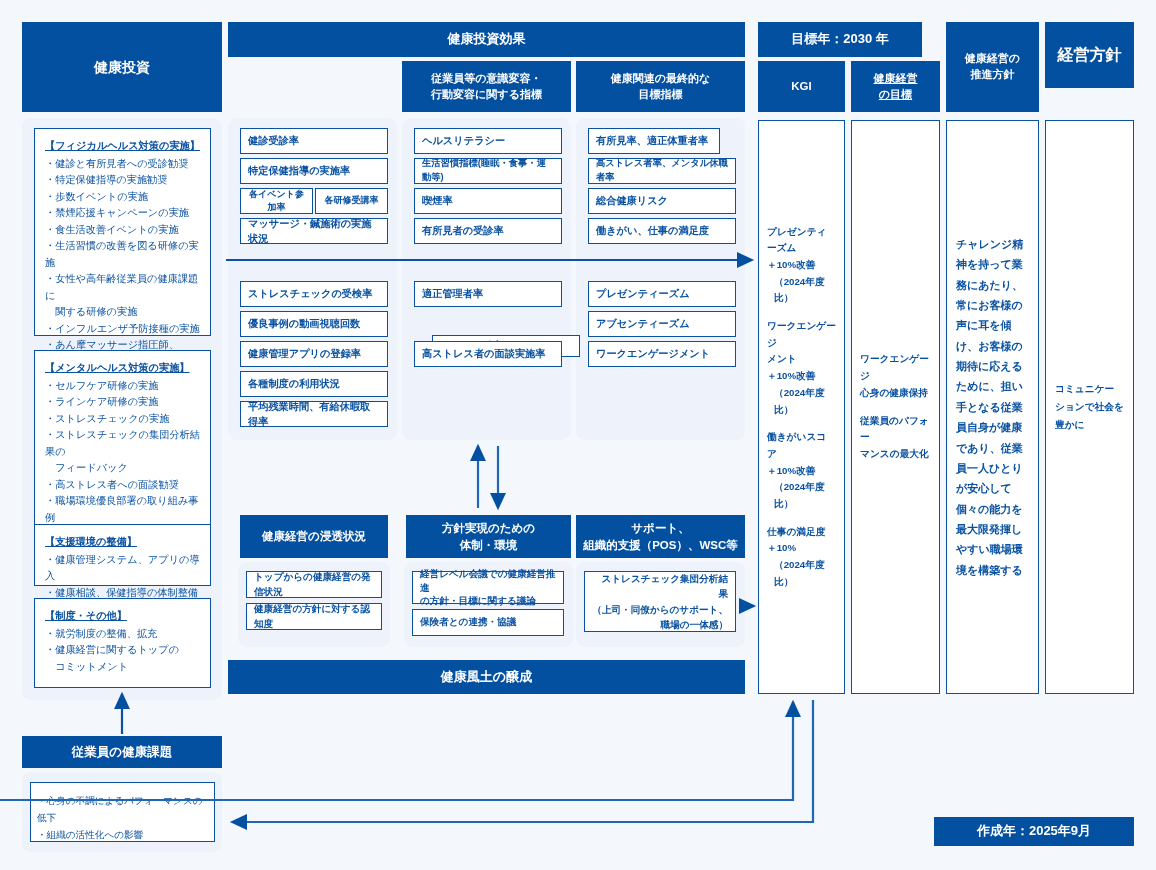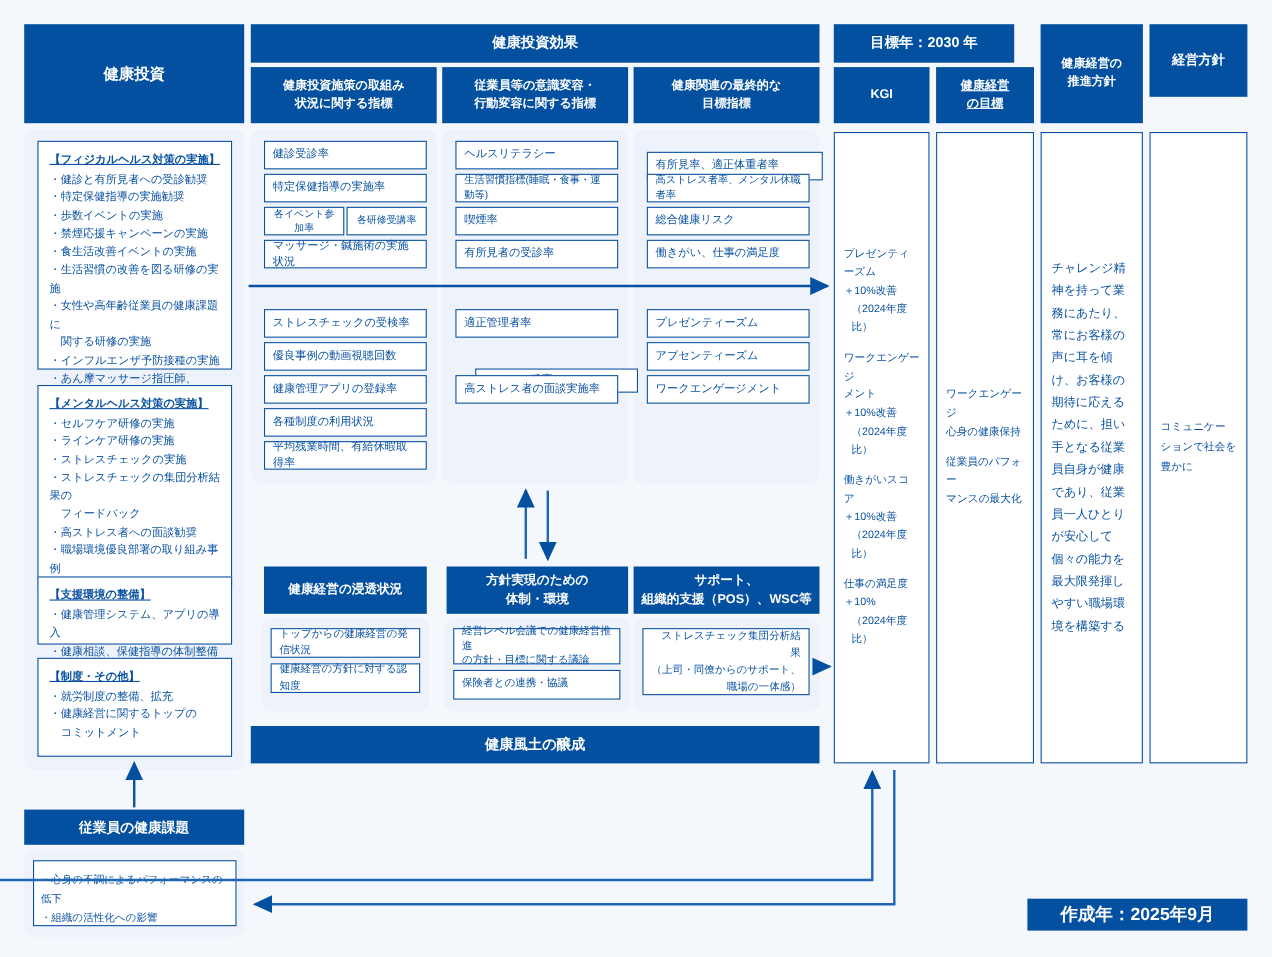--- a/index.html
+++ b/index.html
@@ -31,20 +31,21 @@
   }
   .wbox{
     position:absolute;
     background:#ffffff;
     border:1.3px solid #0a52a1;
     box-sizing:border-box;
     color:#0a52a1;
     display:flex;align-items:center;
     padding:3px 7px;
     line-height:1.5;
+    font-weight:bold;
   }
   .wbox.center{justify-content:center;text-align:center;}
   .wbox.col{flex-direction:column;align-items:flex-start;justify-content:center;}
   .wbox.colc{flex-direction:column;align-items:center;justify-content:center;text-align:right;}
   .listbox{
     position:absolute;
     background:#ffffff;
     border:1.3px solid #0a52a1;
     box-sizing:border-box;
     padding:9px 9px 9px 10px;
@@ -60,34 +61,32 @@
 </style>
 </head>
 <body>
 
 <div id="root">
 
   <div class="hdr" style="left:22px;top:22px;width:200px;height:90px;font-size:14px;">健康投資</div>
 
   <div class="hdr" style="left:228px;top:22px;width:517px;height:35px;font-size:13px;">健康投資効果</div>
 
-  <div class="hdr ml" style="left:228px;top:61px;width:169px;height:51px;font-size:11px;white-space:pre-line;">健康投資施策の取組み
-状況に関する指標</div>
   <div class="hdr" style="left:402px;top:61px;width:169px;height:51px;font-size:11px;white-space:pre-line;">従業員等の意識変容・
 行動変容に関する指標</div>
   <div class="hdr" style="left:576px;top:61px;width:169px;height:51px;font-size:11px;white-space:pre-line;">健康関連の最終的な
 目標指標</div>
 
   <div class="hdr" style="left:758px;top:22px;width:164px;height:35px;font-size:13px;">目標年：2030 年</div>
   <div class="hdr" style="left:758px;top:61px;width:87px;height:51px;font-size:11.5px;">KGI</div>
   <div class="hdr" style="left:851px;top:61px;width:89px;height:51px;font-size:11px;white-space:pre-line;text-decoration:underline;">健康経営
 の目標</div>
   <div class="hdr" style="left:946px;top:22px;width:93px;height:90px;font-size:11px;white-space:pre-line;">健康経営の
 推進方針</div>
-  <div class="hdr" style="left:1045px;top:22px;width:89px;height:66px;font-size:12px;text-align:right;">経営方針</div>
+  <div class="hdr" style="left:1045px;top:22px;width:89px;height:66px;font-size:16px;text-align:right;">経営方針</div>
 
   <div class="panel" style="left:22px;top:118px;width:200px;height:582px;"></div>
 
   <div class="listbox" style="left:34px;top:128px;width:177px;height:208px;">
     <span class="ttl">【フィジカルヘルス対策の実施】</span>
     <span class="li">・健診と有所見者への受診勧奨</span>
     <span class="li">・特定保健指導の実施勧奨</span>
     <span class="li">・歩数イベントの実施</span>
     <span class="li">・禁煙応援キャンペーンの実施</span>
     <span class="li">・食生活改善イベントの実施</span>
@@ -142,21 +141,21 @@
 
   <div class="wbox ind" style="left:414px;top:128px;width:148px;height:26px;">ヘルスリテラシー</div>
   <div class="wbox ind" style="left:414px;top:158px;width:148px;height:26px;font-size:9.3px;">生活習慣指標(睡眠・食事・運動等)</div>
   <div class="wbox ind" style="left:414px;top:188px;width:148px;height:26px;">喫煙率</div>
   <div class="wbox ind" style="left:414px;top:218px;width:148px;height:26px;">有所見者の受診率</div>
 
   <div class="wbox ind" style="left:414px;top:281px;width:148px;height:26px;">適正管理者率</div>
   <div class="wbox ind" style="left:432px;top:311px;width:148px;height:22px;margin-top:24px;">ストレス反応</div>
   <div class="wbox ind" style="left:414px;top:341px;width:148px;height:26px;">高ストレス者の面談実施率</div>
 
-  <div class="wbox ind" style="left:588px;top:128px;width:160px;height:26px;margin-top:10px;">有所見率、適正体重者率</div>
+  <div class="wbox ind" style="left:588px;top:128px;width:132px;height:26px;">有所見率、適正体重者率</div>
   <div class="wbox ind" style="left:588px;top:158px;width:148px;height:26px;font-size:9.3px;">高ストレス者率、メンタル休職者率</div>
   <div class="wbox ind" style="left:588px;top:188px;width:148px;height:26px;">総合健康リスク</div>
   <div class="wbox ind" style="left:588px;top:218px;width:148px;height:26px;">働きがい、仕事の満足度</div>
 
   <div class="wbox ind" style="left:588px;top:281px;width:148px;height:26px;">プレゼンティーズム</div>
   <div class="wbox ind" style="left:588px;top:311px;width:148px;height:26px;">アブセンティーズム</div>
   <div class="wbox ind" style="left:588px;top:341px;width:148px;height:26px;">ワークエンゲージメント</div>
 
   <div class="hdr" style="left:240px;top:515px;width:148px;height:43px;font-size:11.5px;">健康経営の浸透状況</div>
   <div class="hdr" style="left:406px;top:515px;width:165px;height:43px;font-size:11.5px;white-space:pre-line;">方針実現のための
@@ -216,21 +215,21 @@
 
   <div class="wbox" style="left:1045px;top:120px;width:89px;height:574px;font-size:9.7px;line-height:1.85;padding:0 9px;">コミュニケーションで社会を豊かに</div>
 
   <div class="hdr" style="left:22px;top:736px;width:200px;height:32px;font-size:12.5px;">従業員の健康課題</div>
   <div class="panel" style="left:22px;top:772px;width:200px;height:80px;"></div>
   <div class="listbox" style="left:30px;top:782px;width:185px;height:60px;font-size:9.6px;padding:10px 6px;line-height:1.75;">
     <span class="li">・心身の不調によるパフォーマンスの低下</span>
     <span class="li">・組織の活性化への影響</span>
   </div>
 
-  <div class="hdr" style="left:934px;top:817px;width:200px;height:29px;font-size:16px;">作成年：2025年9月</div>
+  <div class="hdr" style="left:934px;top:817px;width:200px;height:29px;font-size:13px;">作成年：2025年9月</div>
 
   <svg class="lines" viewBox="0 0 1156 870">
     <defs>
       <marker id="ar-r" markerWidth="9" markerHeight="9" refX="7" refY="4.5" orient="auto">
         <path d="M0,0.8 L8,4.5 L0,8.2 Z" fill="#0350a0"></path>
       </marker>
       <marker id="ar-l" markerWidth="9" markerHeight="9" refX="7" refY="4.5" orient="auto">
         <path d="M0,0.8 L8,4.5 L0,8.2 Z" fill="#0350a0"></path>
       </marker>
       <marker id="ar-u" markerWidth="9" markerHeight="9" refX="7" refY="4.5" orient="auto">

